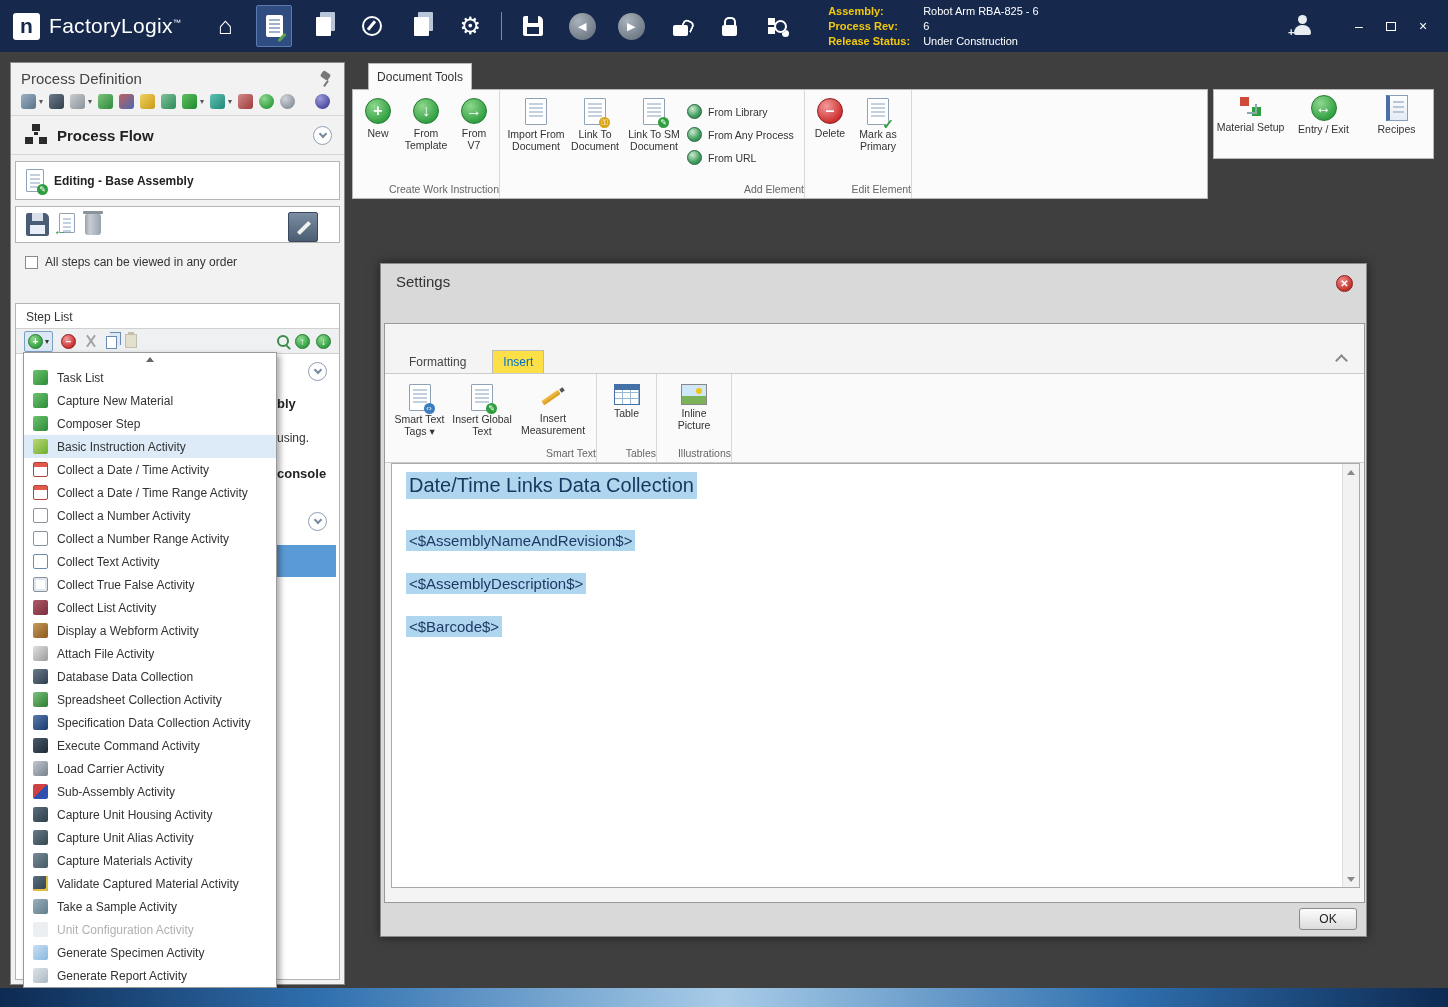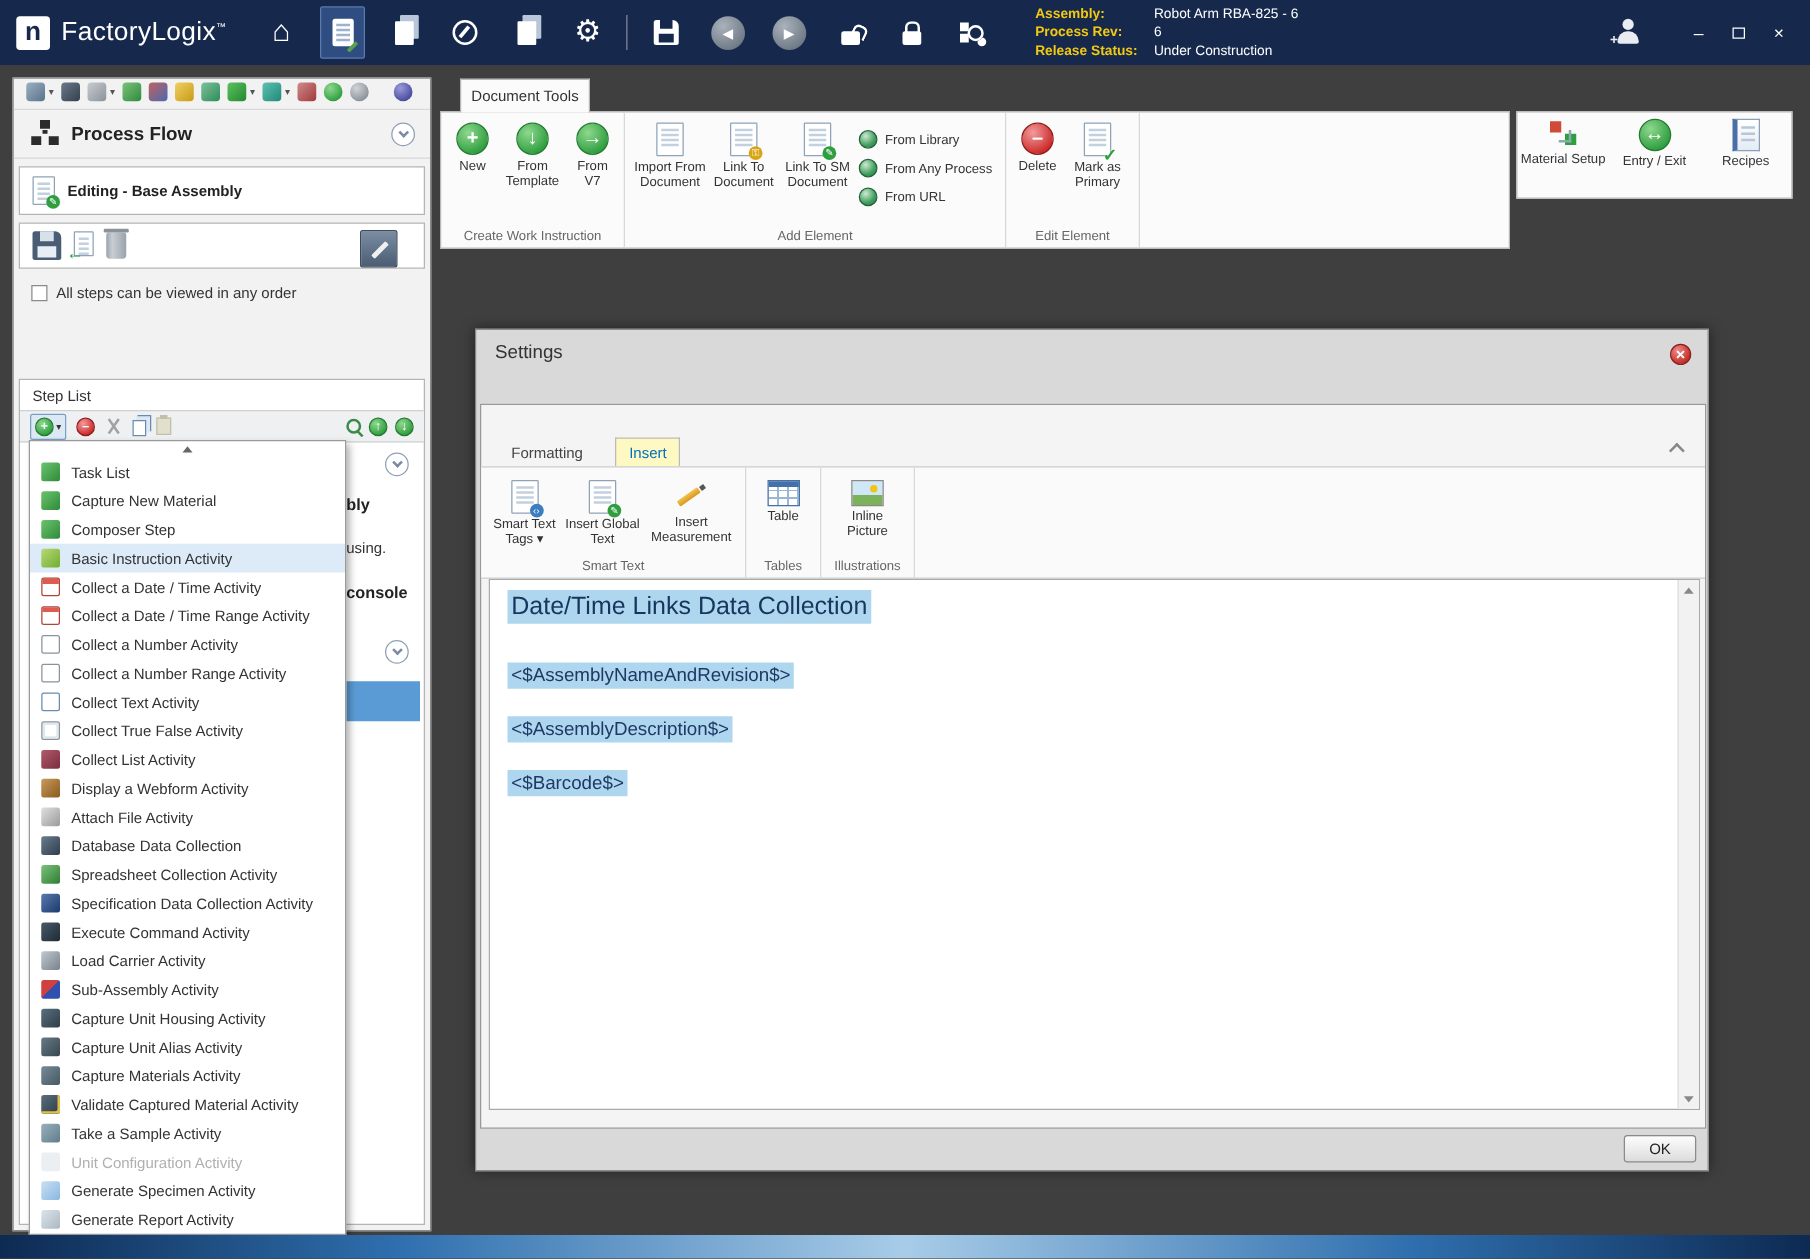--- a/index.html
+++ b/index.html
@@ -157,21 +157,21 @@
 .menu-items div:nth-of-type(23) .mi{background:linear-gradient(135deg,#5a6e7c,#2e3e4a);box-shadow:inset -2px -2px 0 #e0c040}
 .menu-items div:nth-of-type(24) .mi{background:linear-gradient(135deg,#9ab0bc,#607d8b)}
 .menu-items div:nth-of-type(25) .mi{background:#d5dbe0}
 .menu-items div:nth-of-type(26) .mi{background:linear-gradient(135deg,#c8e0f4,#8ab8e0)}
 .menu-items div:nth-of-type(27) .mi{background:linear-gradient(135deg,#dde4ea,#aab8c2)}
 
 
 .dt-tab{position:absolute;left:368px;top:63px;width:104px;height:27px;background:#fbfbfb;border:1px solid #b8b8b8;border-bottom:none;display:flex;align-items:center;justify-content:center;font-size:12px;color:#333;z-index:12;cursor:pointer}
 .ribbon{position:absolute;left:352px;top:89px;width:856px;height:110px;background:#fbfbfb;border:1px solid #b8b8b8;display:flex;z-index:11}
 .rb-group{position:relative;display:flex;align-items:flex-start;gap:4px;padding:5px 7px 18px 7px;border-right:1px solid #d8d8d8;height:100%}
-.rb-glabel{position:absolute;bottom:3px;left:0;right:0;text-align:center;font-size:10.5px;color:#666;white-space:nowrap}
+.rb-glabel{position:absolute;bottom:3px;left:0;right:0;text-align:right;font-size:10.5px;color:#666;white-space:nowrap}
 .rb-btn{display:flex;flex-direction:column;align-items:center;gap:4px;padding-top:3px;font-size:10.5px;line-height:11.5px;color:#333;text-align:center;cursor:pointer}
 .w36{width:36px}.w52{width:52px}.w58{width:58px}
 .rb-smallcol{display:flex;flex-direction:column;justify-content:flex-start;gap:2px;padding-top:6px;width:110px}
 .rb-small{display:flex;align-items:center;gap:6px;font-size:10.5px;color:#333;height:21px;cursor:pointer}
 .globe{border-radius:50%;position:relative;display:inline-block}
 .g15{width:15px;height:15px;background:radial-gradient(circle at 35% 30%,#cfe9cf,#3f9e5f 60%,#2a7a46);border:1px solid #23633a}
 .g26{width:26px;height:26px;background:radial-gradient(circle at 32% 28%,#d8ecf8,#57a0d8 55%,#2f6fae);border:1px solid #2a619c}
 .g26::before{content:"";position:absolute;left:4px;top:10px;right:4px;height:5px;border:1px solid rgba(255,255,255,.7);border-radius:50%}
 .chkover{position:absolute;right:-6px;bottom:-6px;color:#2f9e3f;font-weight:bold;font-size:14px;text-shadow:0 0 2px #fff}
 .ribbon-right{position:absolute;left:1213px;top:89px;width:221px;height:70px;background:#fbfbfb;border:1px solid #b8b8b8;display:flex;align-items:flex-start;justify-content:space-around;padding-top:5px;z-index:11}
@@ -185,21 +185,21 @@
 
 .settings{position:absolute;left:380px;top:263px;width:987px;height:674px;background:#d9d9d9;border:1px solid #8a8a8a;box-shadow:0 0 10px rgba(0,0,0,.5);z-index:30}
 .st-title{position:absolute;left:15px;top:9px;font-size:15px;color:#333}
 .st-close{position:absolute;right:13px;top:11px;width:17px;height:17px;border-radius:50%;background:radial-gradient(circle at 35% 30%,#f08a8a,#c3302a 72%);border:1px solid #8a1f1a;color:#fff;font-size:10px;font-weight:bold;display:flex;align-items:center;justify-content:center;cursor:pointer}
 .st-tabs{position:absolute;left:3px;top:36px;display:flex;align-items:flex-end;height:24px}
 .st-tab{padding:4px 13px;font-size:12px;border:1px solid #999;border-bottom:none;background:#cfcfcf;color:#333;margin-right:2px;cursor:pointer}
 .st-tab.active{background:#f4f4f4;font-weight:bold;padding-top:5px}
 .st-panel{position:absolute;left:3px;top:59px;width:981px;height:580px;background:#f4f4f4;border:1px solid #999}
 .fr-tabs{position:absolute;left:14px;top:26px;display:flex;gap:16px;align-items:flex-end;height:23px}
 .fr-tab{font-size:12px;color:#444;padding:4px 10px;cursor:pointer}
-.fr-tab.active{background:#fef9c3;border:1px solid #bbb;border-bottom:none;color:#0070c0}
+.fr-tab.active{background:#fde047;border:1px solid #bbb;border-bottom:none;color:#0070c0}
 .fr-collapse{position:absolute;right:18px;top:32px;width:9px;height:9px;border-left:2px solid #888;border-top:2px solid #888;transform:rotate(45deg);cursor:pointer}
 .fr-ribbon{position:absolute;left:0;top:49px;width:979px;height:90px;background:#fafafa;border-top:1px solid #ccc;border-bottom:1px solid #ccc;display:flex}
 .fb{display:flex;flex-direction:column;align-items:center;gap:3px;padding-top:5px;font-size:10.5px;line-height:11.5px;color:#333;text-align:center;cursor:pointer}
 .w55{width:55px}.w62{width:62px}.w72{width:72px}.w45{width:45px}.w60{width:60px}
 .penc{width:26px;height:26px;position:relative}
 .penc::before{content:"";position:absolute;left:1px;top:11px;width:20px;height:5px;background:linear-gradient(#f2c14e,#d9991f);transform:rotate(-35deg);border-radius:1px}
 .penc::after{content:"";position:absolute;right:2px;top:4px;width:4px;height:4px;background:#555;transform:rotate(-35deg)}
 .tblic{width:26px;height:21px;border:1px solid #4472a8;background-color:#fff;background-image:linear-gradient(#4472a8 0 5px,transparent 5px),repeating-linear-gradient(90deg,transparent 0 7px,#9ab7d4 7px 8px),repeating-linear-gradient(0deg,transparent 0 5px,#9ab7d4 5px 6px)}
 .pic{width:26px;height:21px;border:1px solid #888;background:linear-gradient(#cfe7f7 58%,#7cb35a 58%);position:relative}
 .pic::before{content:"";position:absolute;right:4px;top:3px;width:6px;height:6px;border-radius:50%;background:#f0c419}
@@ -286,20 +286,24 @@
         </div>
       <div class="winbtn">–</div>
       <div class="winbtn">
           <span class="maxbox"></span>
         </div>
       <div class="winbtn">×</div>
     </div>
   </div>
 
   <div class="left-panel">
+    <div class="pd-header">
+      <span class="pd-title">Process Definition</span>
+      <span class="pin"></span>
+    </div>
     <div class="pd-toolbar">
       <span class="pt pt1"></span>
         <span class="pt-dd">▾</span>
       <span class="pt pt2"></span>
       <span class="pt pt3"></span>
         <span class="pt-dd">▾</span>
       <span class="pt pt4"></span>
       <span class="pt pt5"></span>
       <span class="pt pt6"></span>
       <span class="pt pt7"></span>

